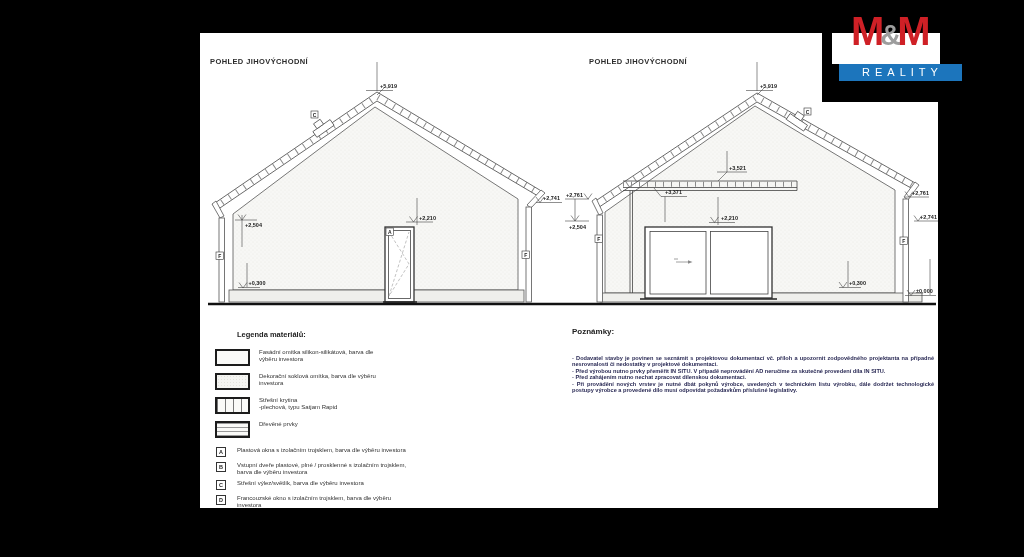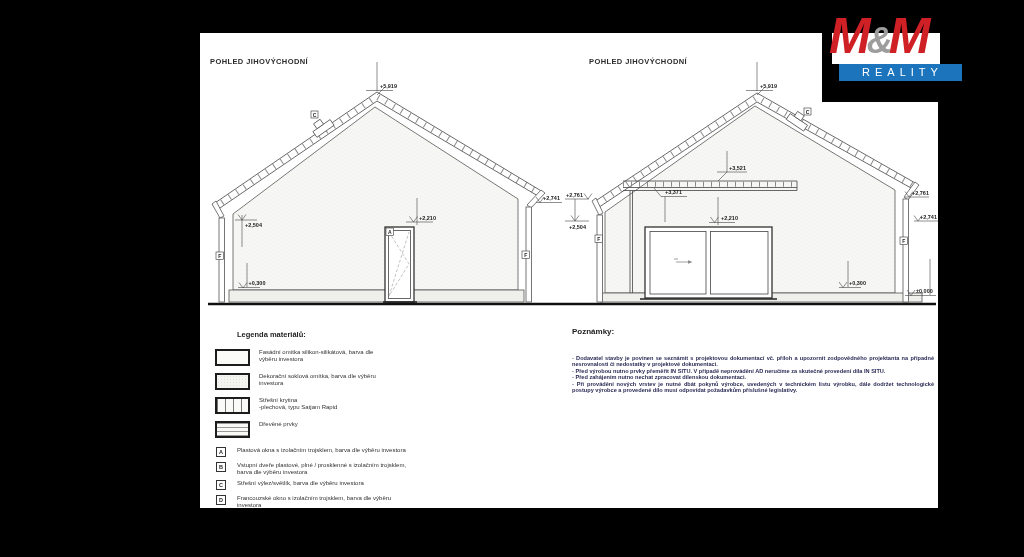--- a/index.html
+++ b/index.html
@@ -34,21 +34,21 @@
   .irow{display:flex;align-items:flex-start;margin-bottom:4.5px;}
   .ibox{width:8px;height:8px;border:1px solid #333;font-size:5.5px;line-height:8px;text-align:center;
     margin-right:11px;flex:none;font-weight:bold;color:#222;background:#fff;}
   .itext{font-size:6px;line-height:1.2;width:175px;}
   .items{margin-top:9px;margin-left:1px;}
   .notes{position:absolute;left:372px;top:294px;width:362px;color:#2a2a55;}
   .notes h4{margin:0 0 19px 0;font-size:8px;color:#222;}
   .notes p{margin:0;font-size:5.6px;font-weight:bold;line-height:1.15;text-align:justify;}
   .logo-block{position:absolute;left:822px;top:0;width:202px;height:102px;background:#000;}
   .logo-whitebox{position:absolute;left:10px;top:33px;width:108px;height:31px;background:#fff;}
-  .logo-mm{position:absolute;left:7px;top:11px;font-size:50px;font-weight:800;font-style:italic;
+  .logo-mm{position:absolute;left:29px;top:11px;font-size:40px;font-weight:800;
     letter-spacing:-4px;line-height:1;}
   .logo-mm .m{color:#cf2026;}
   .logo-mm .amp{color:#9d9d9d;font-size:.72em;}
   .logo-bar{position:absolute;left:17px;top:64px;width:123px;height:17px;background:#1c75bc;
     color:#fff;font-size:11px;font-weight:normal;letter-spacing:5px;text-align:center;line-height:17px;
     padding-left:4px;box-sizing:border-box;}
 </style>
 </head>
 <body>
 

